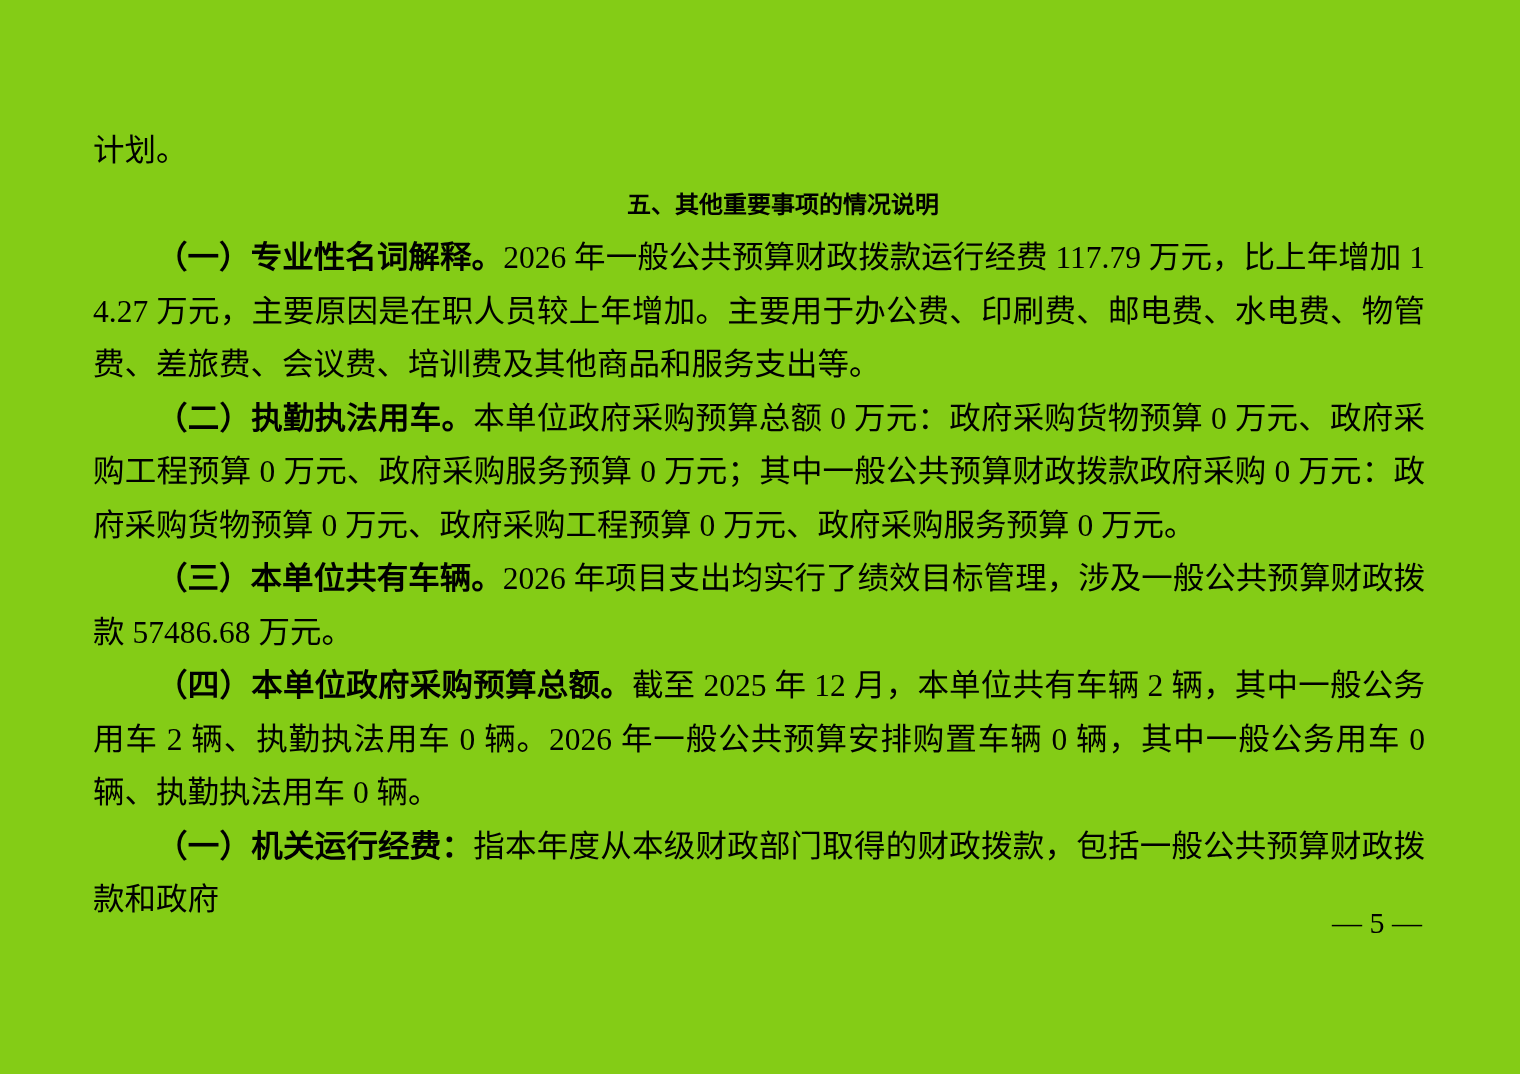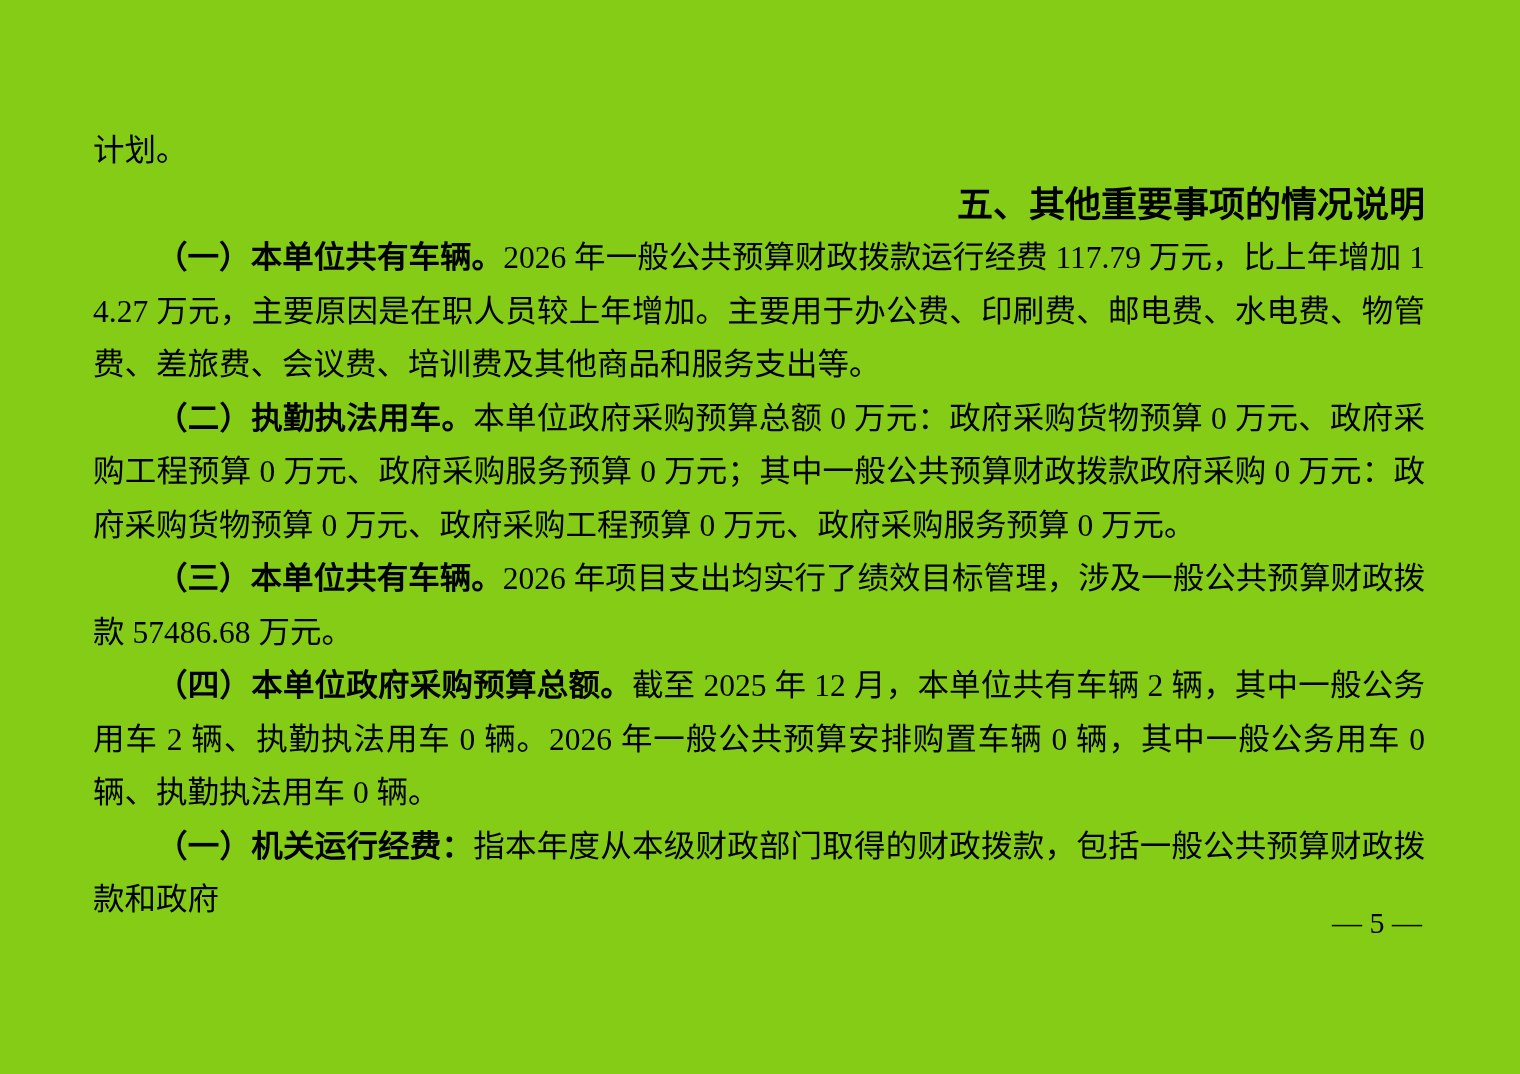--- a/index.html
+++ b/index.html
@@ -36,22 +36,22 @@
   .continuation {
     text-indent: 0;
   }
   .para {
     text-indent: 2em;
   }
   .heading {
     text-indent: 2em;
     font-family: "Liberation Sans", sans-serif;
     font-weight: bold;
-    font-size: 36px;
-    text-align: right;
+    font-size: 24px;
+    text-align: center;
   }
   .lead {
     font-weight: bold;
   }
   .footer {
     position: absolute;
     top: 905px;
     right: 98px;
     font-size: 30px;
     line-height: 36px;
@@ -63,21 +63,21 @@
 <body>
 
 <div class="page">
 
   <div class="text-block">
 
     <p class="continuation">计划。</p>
 
     <p class="heading">五、其他重要事项的情况说明</p>
 
-    <p class="para"><span class="lead">（一）本单位共有车辆。</span><span>2026 年一般公共预算财政拨款运行经费 117.79 万元，比上年增加 14.27 万元，主要原因是在职人员较上年增加。主要用于办公费、印刷费、邮电费、水电费、物管费、差旅费、会议费、培训费及其他商品和服务支出等。</span></p>
+    <p class="para"><span class="lead">（一）专业性名词解释。</span><span>2026 年一般公共预算财政拨款运行经费 117.79 万元，比上年增加 14.27 万元，主要原因是在职人员较上年增加。主要用于办公费、印刷费、邮电费、水电费、物管费、差旅费、会议费、培训费及其他商品和服务支出等。</span></p>
 
     <p class="para"><span class="lead">（二）执勤执法用车。</span><span>本单位政府采购预算总额 0 万元：政府采购货物预算 0 万元、政府采购工程预算 0 万元、政府采购服务预算 0 万元；其中一般公共预算财政拨款政府采购 0 万元：政府采购货物预算 0 万元、政府采购工程预算 0 万元、政府采购服务预算 0 万元。</span></p>
 
     <p class="para"><span class="lead">（三）本单位共有车辆。</span><span>2026 年项目支出均实行了绩效目标管理，涉及一般公共预算财政拨款 57486.68 万元。</span></p>
 
     <p class="para"><span class="lead">（四）本单位政府采购预算总额。</span><span>截至 2025 年 12 月，本单位共有车辆 2 辆，其中一般公务用车 2 辆、执勤执法用车 0 辆。2026 年一般公共预算安排购置车辆 0 辆，其中一般公务用车 0 辆、执勤执法用车 0 辆。</span></p>
 
 
     <p class="para"><span class="lead">（一）机关运行经费：</span><span>指本年度从本级财政部门取得的财政拨款，包括一般公共预算财政拨款和政府</span></p>
 

